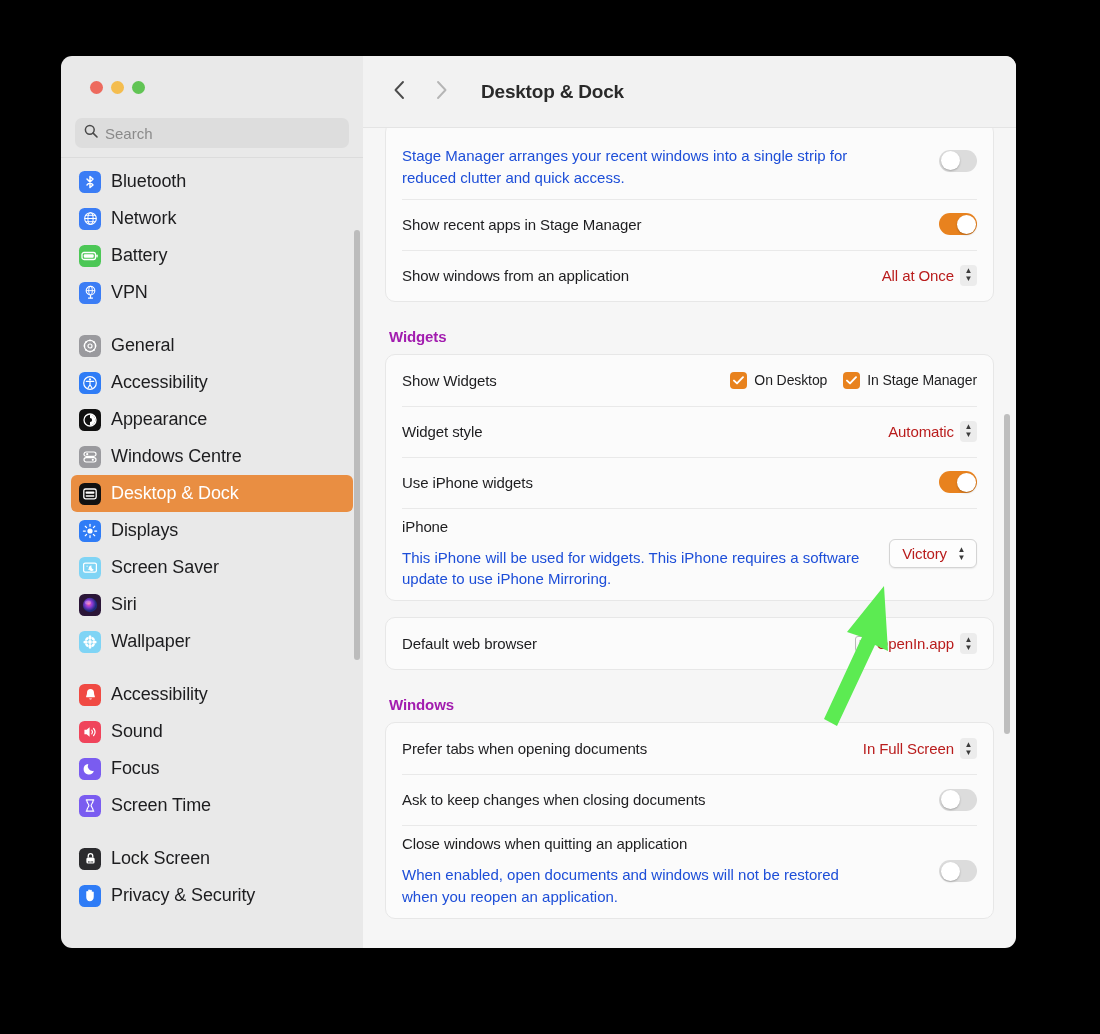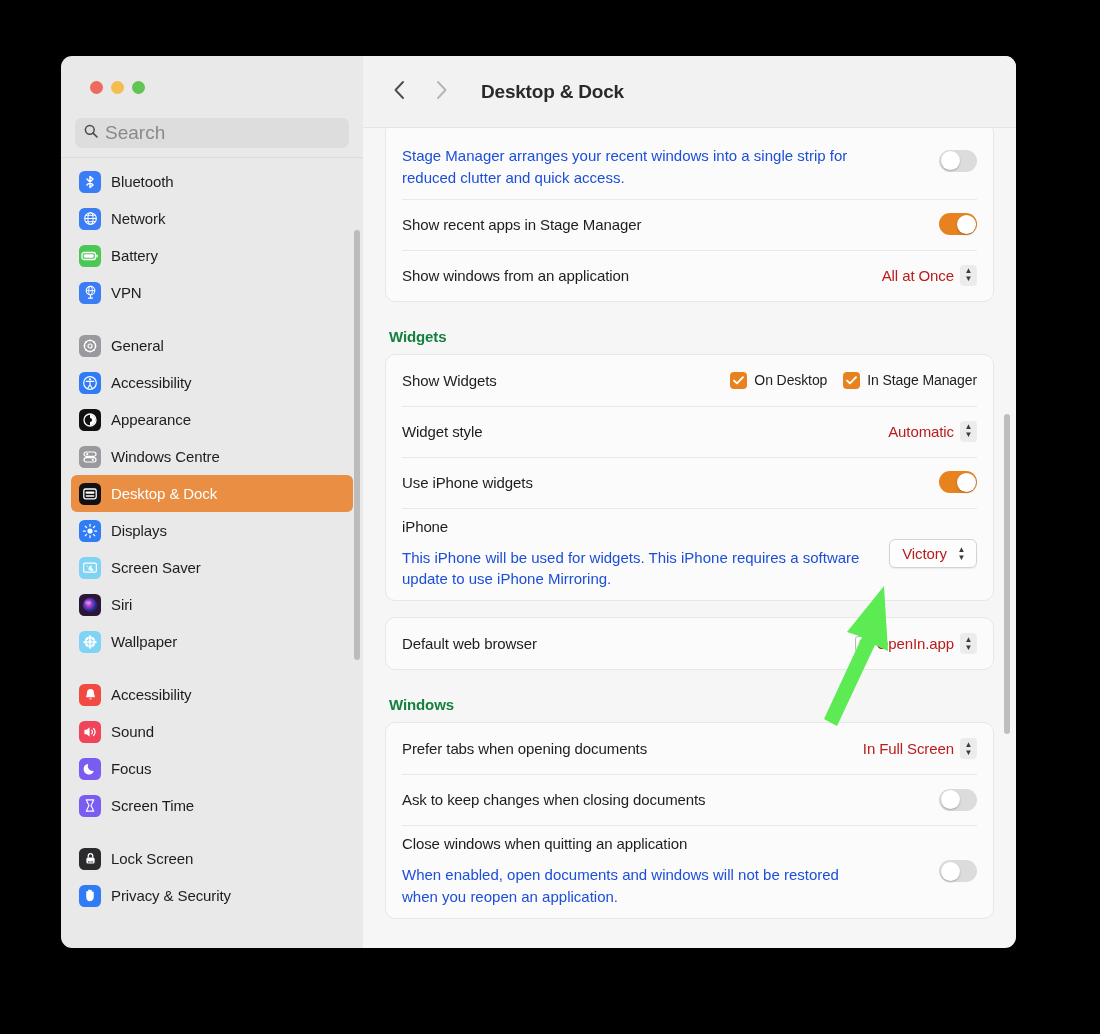--- a/index.html
+++ b/index.html
@@ -48,21 +48,21 @@
     height: 30px;
     background: #dddddd;
     border-radius: 7px;
     display: flex;
     align-items: center;
     padding: 0 9px;
     gap: 7px;
   }
   .search-box svg { flex-shrink: 0; }
   .search-placeholder {
-    font-size: 19px;
+    font-size: 15px;
     color: #8a8a8a;
   }
 
   .sidebar-scroll {
     flex: 1;
     position: relative;
     overflow: hidden;
     border-top: 1px solid #dcdcdc;
   }
   .sidebar-list {
@@ -76,21 +76,21 @@
     align-items: center;
     gap: 10px;
     height: 37px;
     padding: 0 8px;
     border-radius: 6px;
     cursor: default;
   }
   .side-item.active { background: #e98e42; }
   .side-item.active .side-label { color: #fff; }
   .side-label {
-    font-size: 15px;
+    font-size: 18px;
     color: #1d1d1f;
     letter-spacing: -0.1px;
     white-space: nowrap;
   }
   .side-icon {
     width: 22px; height: 22px;
     border-radius: 5.5px;
     flex-shrink: 0;
     display: flex;
     align-items: center;
@@ -195,21 +195,21 @@
     display: flex;
     align-items: center;
     gap: 16px;
     flex-shrink: 0;
     padding-left: 10px;
   }
 
   .section-head {
     font-size: 15px;
     font-weight: bold;
-    color: #15803d;
+    color: #a21caf;
     padding: 26px 4px 9px 4px;
     letter-spacing: -0.1px;
   }
 
   
   .toggle {
     width: 38px; height: 22px;
     border-radius: 11px;
     background: #dcdcdc;
     position: relative;

